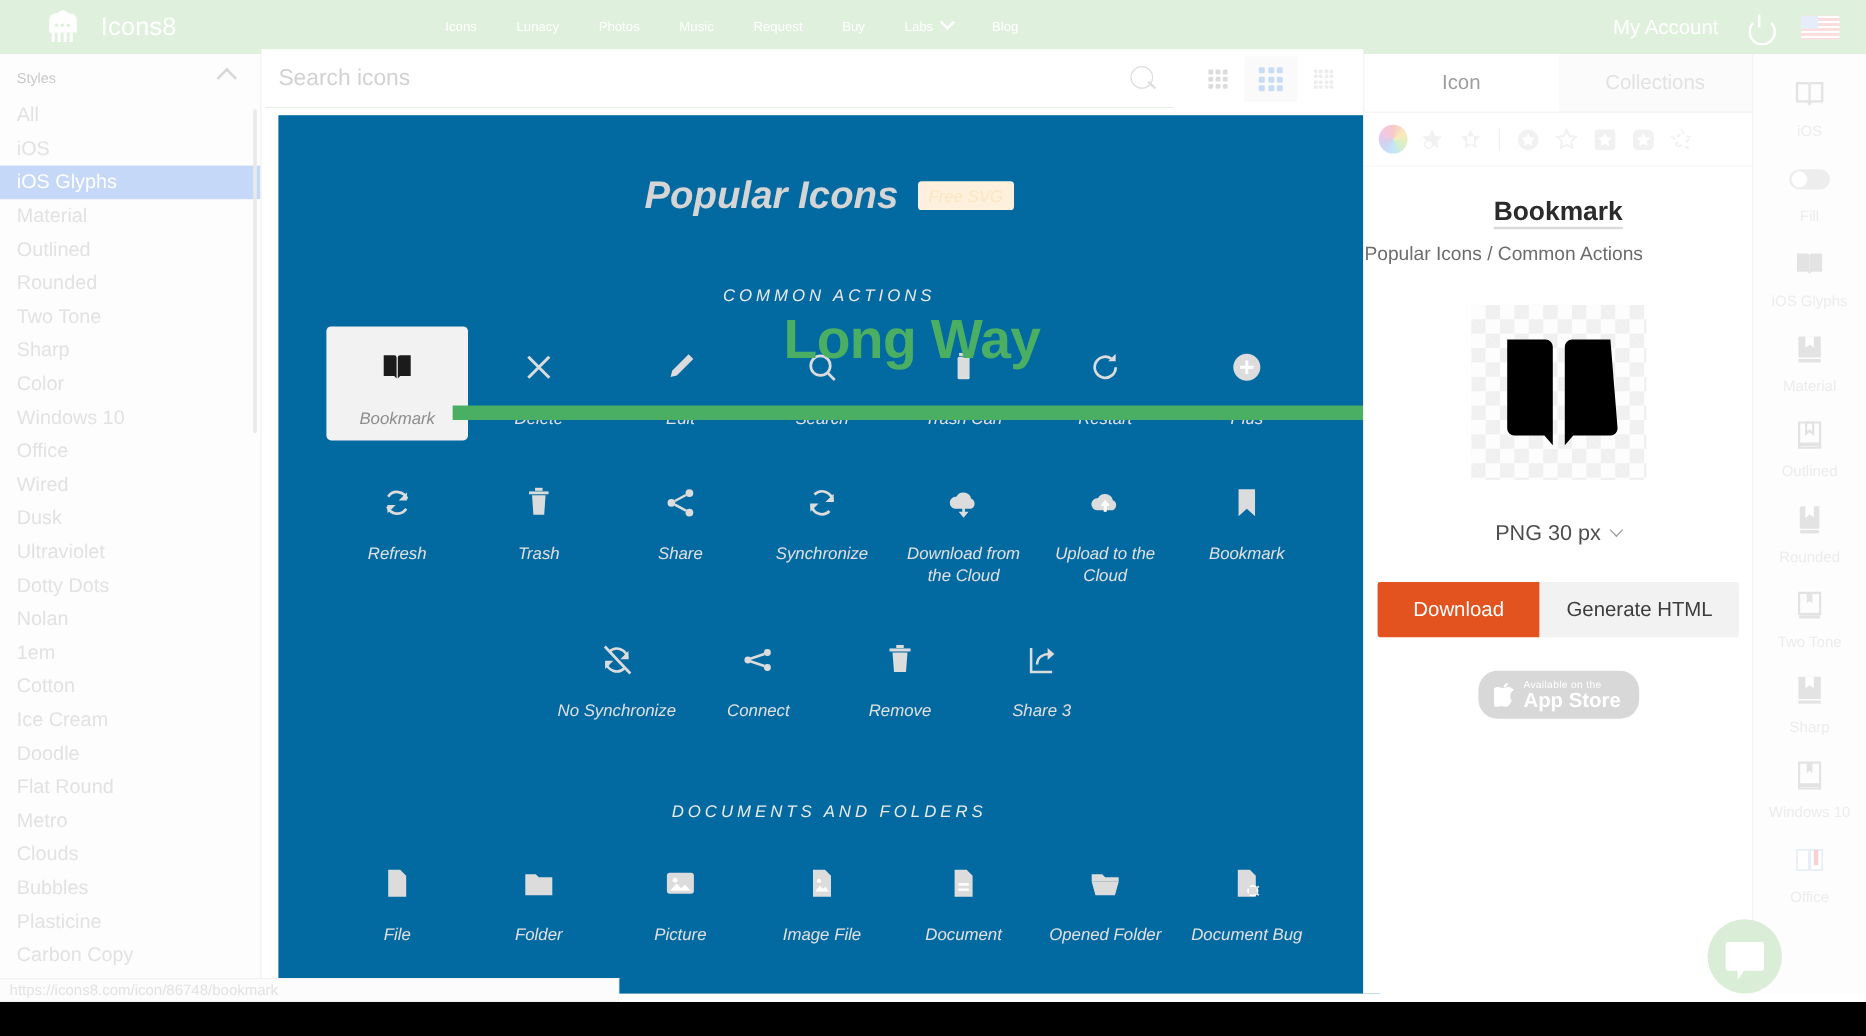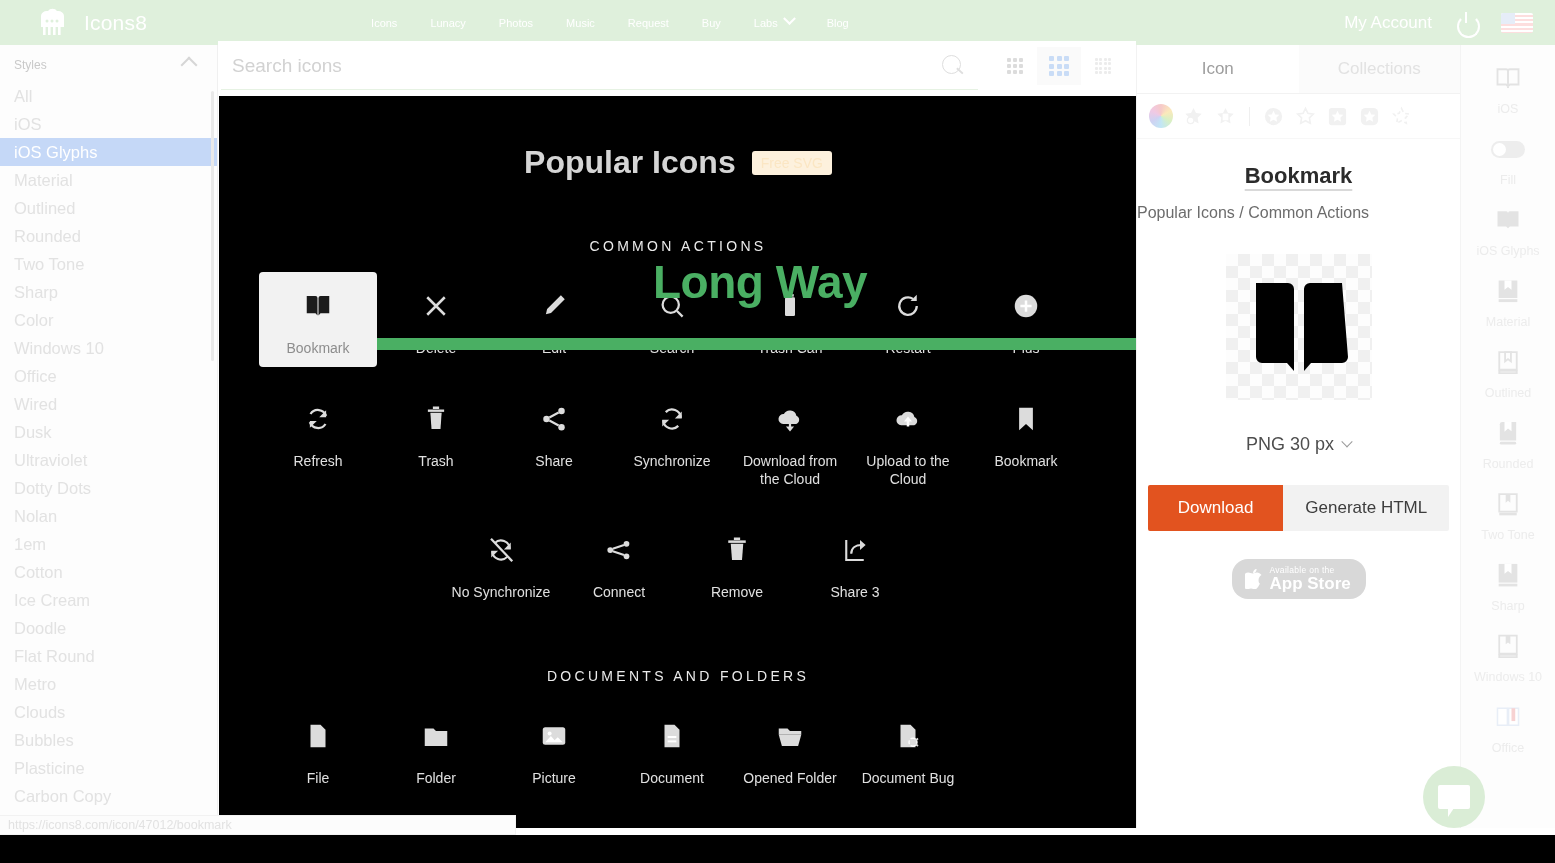--- a/index.html
+++ b/index.html
@@ -61,21 +61,21 @@
   .dots { display:grid; gap:2px; }
   .dots i { display:block; background:#dcdcdc; border-radius:1px; }
   .gb1 .dots { grid-template-columns:repeat(3,4px); }
   .gb1 .dots i { width:4px; height:4px; }
   .gb2 .dots { grid-template-columns:repeat(3,5px); gap:2.5px; }
   .gb2 .dots i { width:5px; height:5px; background:#c9dcf6; }
   .gb3 .dots { grid-template-columns:repeat(4,3px); gap:1.5px; }
   .gb3 .dots i { width:3px; height:3px; background:#ececec; }
 
   
-  .content { position:absolute; left:219px; top:96px; width:918px; height:732px; background:#000000; overflow:hidden; }
+  .content { position:absolute; left:232px; top:96px; width:918px; height:732px; background:#0369a1; overflow:hidden;font-style:italic; }
   .page-title-wrap { display:flex; align-items:center; justify-content:center; gap:16px; margin-top:48px; }
   .page-title { font-size:32px; font-weight:bold; color:#d5d5d5; }
   .free-badge { background:#fdf1dd; color:#fdf1dd; font-size:14px; padding:4px 9px; border-radius:3px; }
   .free-badge span { color:#fbe6c3; }
   .sec-label { text-align:center; font-size:14px; letter-spacing:3.3px; color:#ebebeb; margin-top:57px; }
   .icon-grid { display:flex; flex-wrap:wrap; margin-top:18px; padding:0 40px; }
   .icon-cell { width:118px; padding:14px 2px 10px; text-align:center; cursor:pointer; border-radius:4px; }
   .icon-cell.sel { background:#f2f2f2; }
   .icon-glyph { height:40px; display:flex; align-items:center; justify-content:center; color:#dcdcdc; }
   .icon-cell.sel .icon-glyph { color:#1b1b1b; }
@@ -491,20 +491,30 @@
                 <circle cx="8.5" cy="10" r="1.6" fill="#fff"></circle>
                 <path fill="#fff" d="M5 17l4.5-5 3 3.4 2.5-2.4L19 17z"></path>
               </svg>
             </div>
             <div class="icon-label">Picture</div>
           </div>
           <div class="icon-cell">
             <div class="icon-glyph">
               <svg viewBox="0 0 24 24" width="30" height="30">
                 <path fill="currentColor" d="M6 3h8l4 4v14H6z"></path>
+                <circle cx="10" cy="10.5" r="1.4" fill="#fff"></circle>
+                <path fill="#fff" d="M7.5 17.5l3-4 2 2.4 1.8-1.6 2.2 3.2z"></path>
+              </svg>
+            </div>
+            <div class="icon-label">Image File</div>
+          </div>
+          <div class="icon-cell">
+            <div class="icon-glyph">
+              <svg viewBox="0 0 24 24" width="30" height="30">
+                <path fill="currentColor" d="M6 3h8l4 4v14H6z"></path>
                 <rect x="8.5" y="12" width="7" height="1.6" fill="#fff"></rect>
                 <rect x="8.5" y="15.5" width="7" height="1.6" fill="#fff"></rect>
               </svg>
             </div>
             <div class="icon-label">Document</div>
           </div>
           <div class="icon-cell">
             <div class="icon-glyph">
               <svg viewBox="0 0 24 24" width="30" height="30">
                 <path fill="currentColor" d="M3 6h7l2 2h9v3H3z"></path>
@@ -693,16 +703,16 @@
         </div>
         <div class="rail-lab">Office</div>
       </div>
     </div>
 
   <div class="fab">
     <span class="bub"></span>
   </div>
 
   <div class="statusbar" style="width: 516px;">
-    <span>https://icons8.com/icon/47012/bookmark</span>
+    <span>https://icons8.com/icon/86748/bookmark</span>
   </div>
   <div class="blackbar"></div>
 </div>
 
 </body></html>

